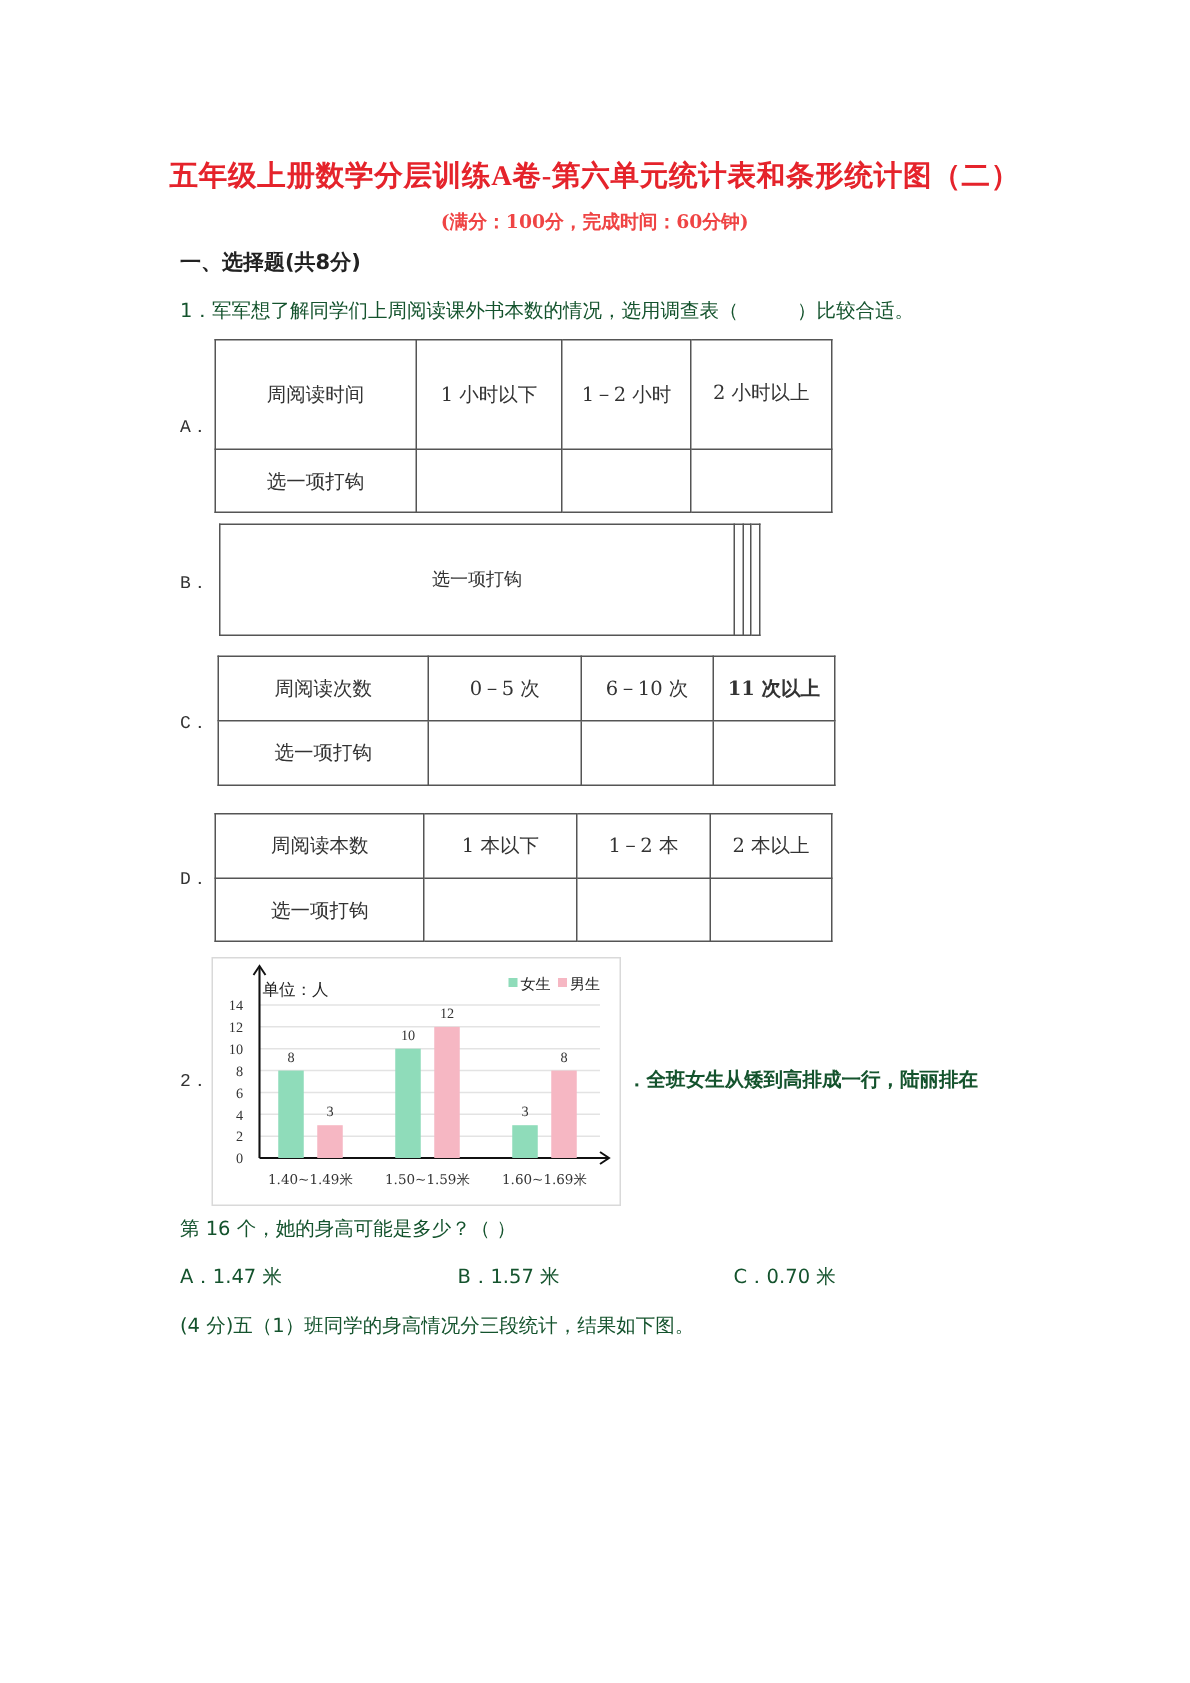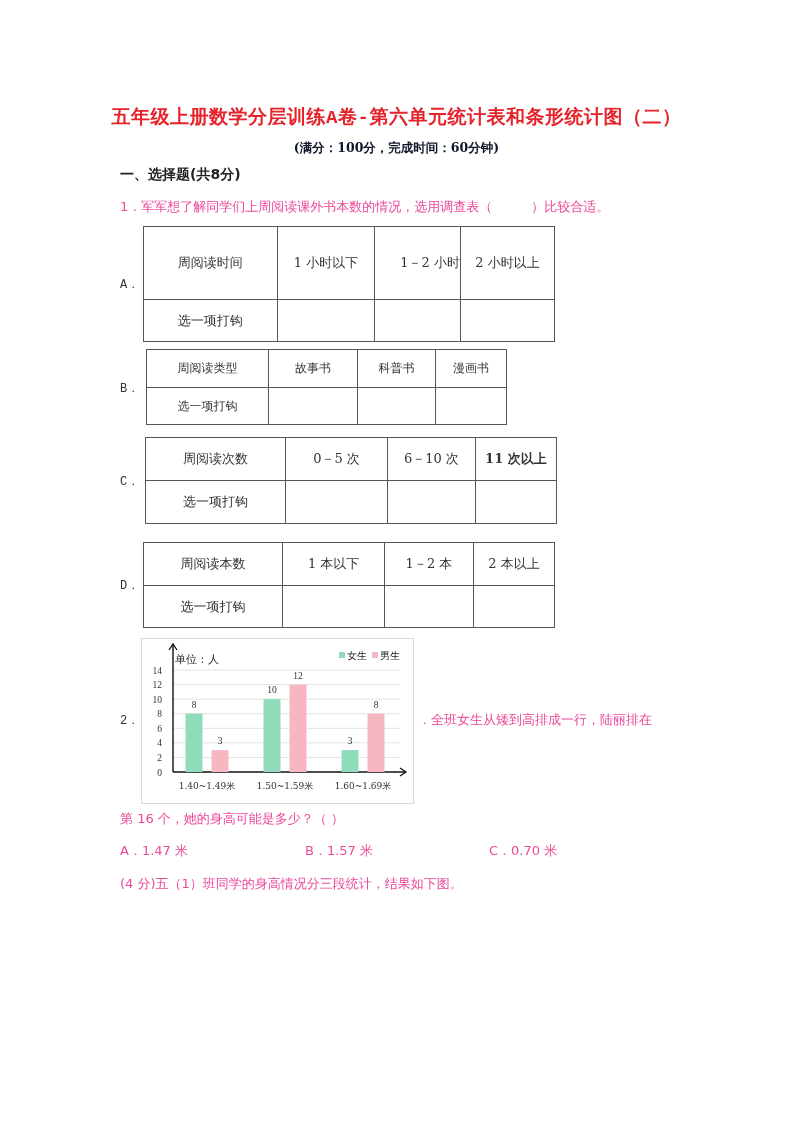--- a/index.html
+++ b/index.html
@@ -1,23 +1,23 @@
 <!DOCTYPE html>
 <html><head>
 <meta charset="utf-8">
 <style>
   html, body { margin: 0; padding: 0; background: #ffffff; }
   body { width: 793px; height: 1122px; position: relative; overflow: hidden;
          font-family: "DejaVu Serif", "Liberation Serif", serif; color: #222; }
   .abs { position: absolute; }
   .title { left: 0; width: 793px; top: 104px; text-align: center; font-size: 19px;
-           font-weight: bold; color: #e5232b; font-family: Liberation Mono, monospace; letter-spacing: 0.5px; }
-  .subtitle { left: 0; width: 793px; top: 140px; text-align: center; font-size: 12.5px; font-weight: bold; color: #0f172a; }
+           font-weight: bold; color: #e5232b; font-family: Liberation Serif, serif; letter-spacing: 0.5px; }
+  .subtitle { left: 0; width: 793px; top: 140px; text-align: center; font-size: 12.5px; font-weight: bold; color: #ef4444; }
   .section { left: 120px; top: 166px; font-size: 14px; font-weight: bold; font-family: "DejaVu Sans", sans-serif; }
-  .line { font-size: 13px; font-family: "DejaVu Sans", sans-serif; color: #ec4899; white-space: nowrap; }
+  .line { font-size: 13px; font-family: "DejaVu Sans", sans-serif; color: #14532d; white-space: nowrap; }
   .opt-label { font-size: 12px; font-family: "Liberation Mono", monospace; color: #333; }
   table.survey { position: absolute; border-collapse: collapse; font-size: 13px; color: #333; }
   table.survey td { border: 1.4px solid #555; text-align: center; vertical-align: middle; padding: 0; }
   table.survey.b { font-size: 12px; }
   .chart-box { left: 141px; top: 638px; width: 271px; height: 164px; border: 1px solid #d9d9d9; background: #fff; }
   .chart-box svg { display: block; }
 </style>
 </head>
 <body>
 
@@ -28,41 +28,35 @@
 <div class="abs line" style="left:120px; top:198px;">
   <span>1．</span><span>军军想了解同学们上周阅读课外书本数的情况，选用调查表（　　　）比较合适。</span>
 </div>
 
 <div class="abs opt-label" style="left:120px; top:276px;">A．</div>
 <table class="survey" style="left:143px; top:226px; width:412px; height:115px;">
   <tbody>
       <tr style="height:73px;">
     <td style="width:140px;margin-top:19px;">周阅读时间</td>
     <td style="width:102px;">1 小时以下</td>
-    <td style="width:89px;text-align:right;">1－2 小时</td>
+    <td style="width:89px;">1－2 小时</td>
     <td style="width:81px; line-height:30px; padding:0 8px;">2 小时以上</td>
   </tr>
   <tr style="height:42px;">
     <td>选一项打钩</td>
     <td></td>
     <td></td>
     <td></td>
   </tr>
 </tbody>
   </table>
 
 <div class="abs opt-label" style="left:120px; top:380px;">B．</div>
 <table class="survey b" style="left:146px; top:349px; width:361px; height:75px;">
   <tbody>
-      <tr style="height:38px;">
-    <td style="width:123px;">周阅读类型</td>
-    <td style="width:89px;">故事书</td>
-    <td style="width:78px;">科普书</td>
-    <td style="width:71px;">漫画书</td>
-  </tr>
   <tr style="height:37px;">
     <td>选一项打钩</td>
     <td></td>
     <td></td>
     <td></td>
   </tr>
 </tbody>
   </table>
 
 <div class="abs opt-label" style="left:120px; top:473px;">C．</div>
@@ -140,20 +134,20 @@
       <text x="156" y="39.57142857142857" text-anchor="middle" font-size="9.5" fill="#333" font-family="Liberation Serif, serif">12</text>
       <text x="143" y="150" text-anchor="middle" font-size="9" fill="#333" font-family="DejaVu Serif, serif">1.50~1.59米</text>
       <rect x="199.5" y="111.14285714285714" width="17" height="21.85714285714286" fill="#8fdcba"></rect>
       <text x="208" y="105.14285714285714" text-anchor="middle" font-size="9.5" fill="#333" font-family="Liberation Serif, serif">3</text>
       <rect x="225.5" y="74.71428571428572" width="17" height="58.28571428571428" fill="#f6b7c3"></rect>
       <text x="234" y="68.71428571428572" text-anchor="middle" font-size="9.5" fill="#333" font-family="Liberation Serif, serif">8</text>
       <text x="221" y="150" text-anchor="middle" font-size="9" fill="#333" font-family="DejaVu Serif, serif">1.60~1.69米</text>
     </svg>
 </div>
 
-<div class="abs line" style="left:418px; top:711px;">．全班女生从矮到高排成一行，陆丽排在</div>
+<div class="abs line" style="left:418px; top:711px;font-weight:bold;">．全班女生从矮到高排成一行，陆丽排在</div>
 <div class="abs line" style="left:120px; top:810px;">第 16 个，她的身高可能是多少？（ ）</div>
 
 <div class="abs line" style="left:120px; top:842px;">A．1.47 米</div>
 <div class="abs line" style="left:305px; top:842px;">B．1.57 米</div>
 <div class="abs line" style="left:489px; top:842px;">C．0.70 米</div>
 
 <div class="abs line" style="left:120px; top:875px;">(4 分)五（1）班同学的身高情况分三段统计，结果如下图。</div>
 
 </body></html>

